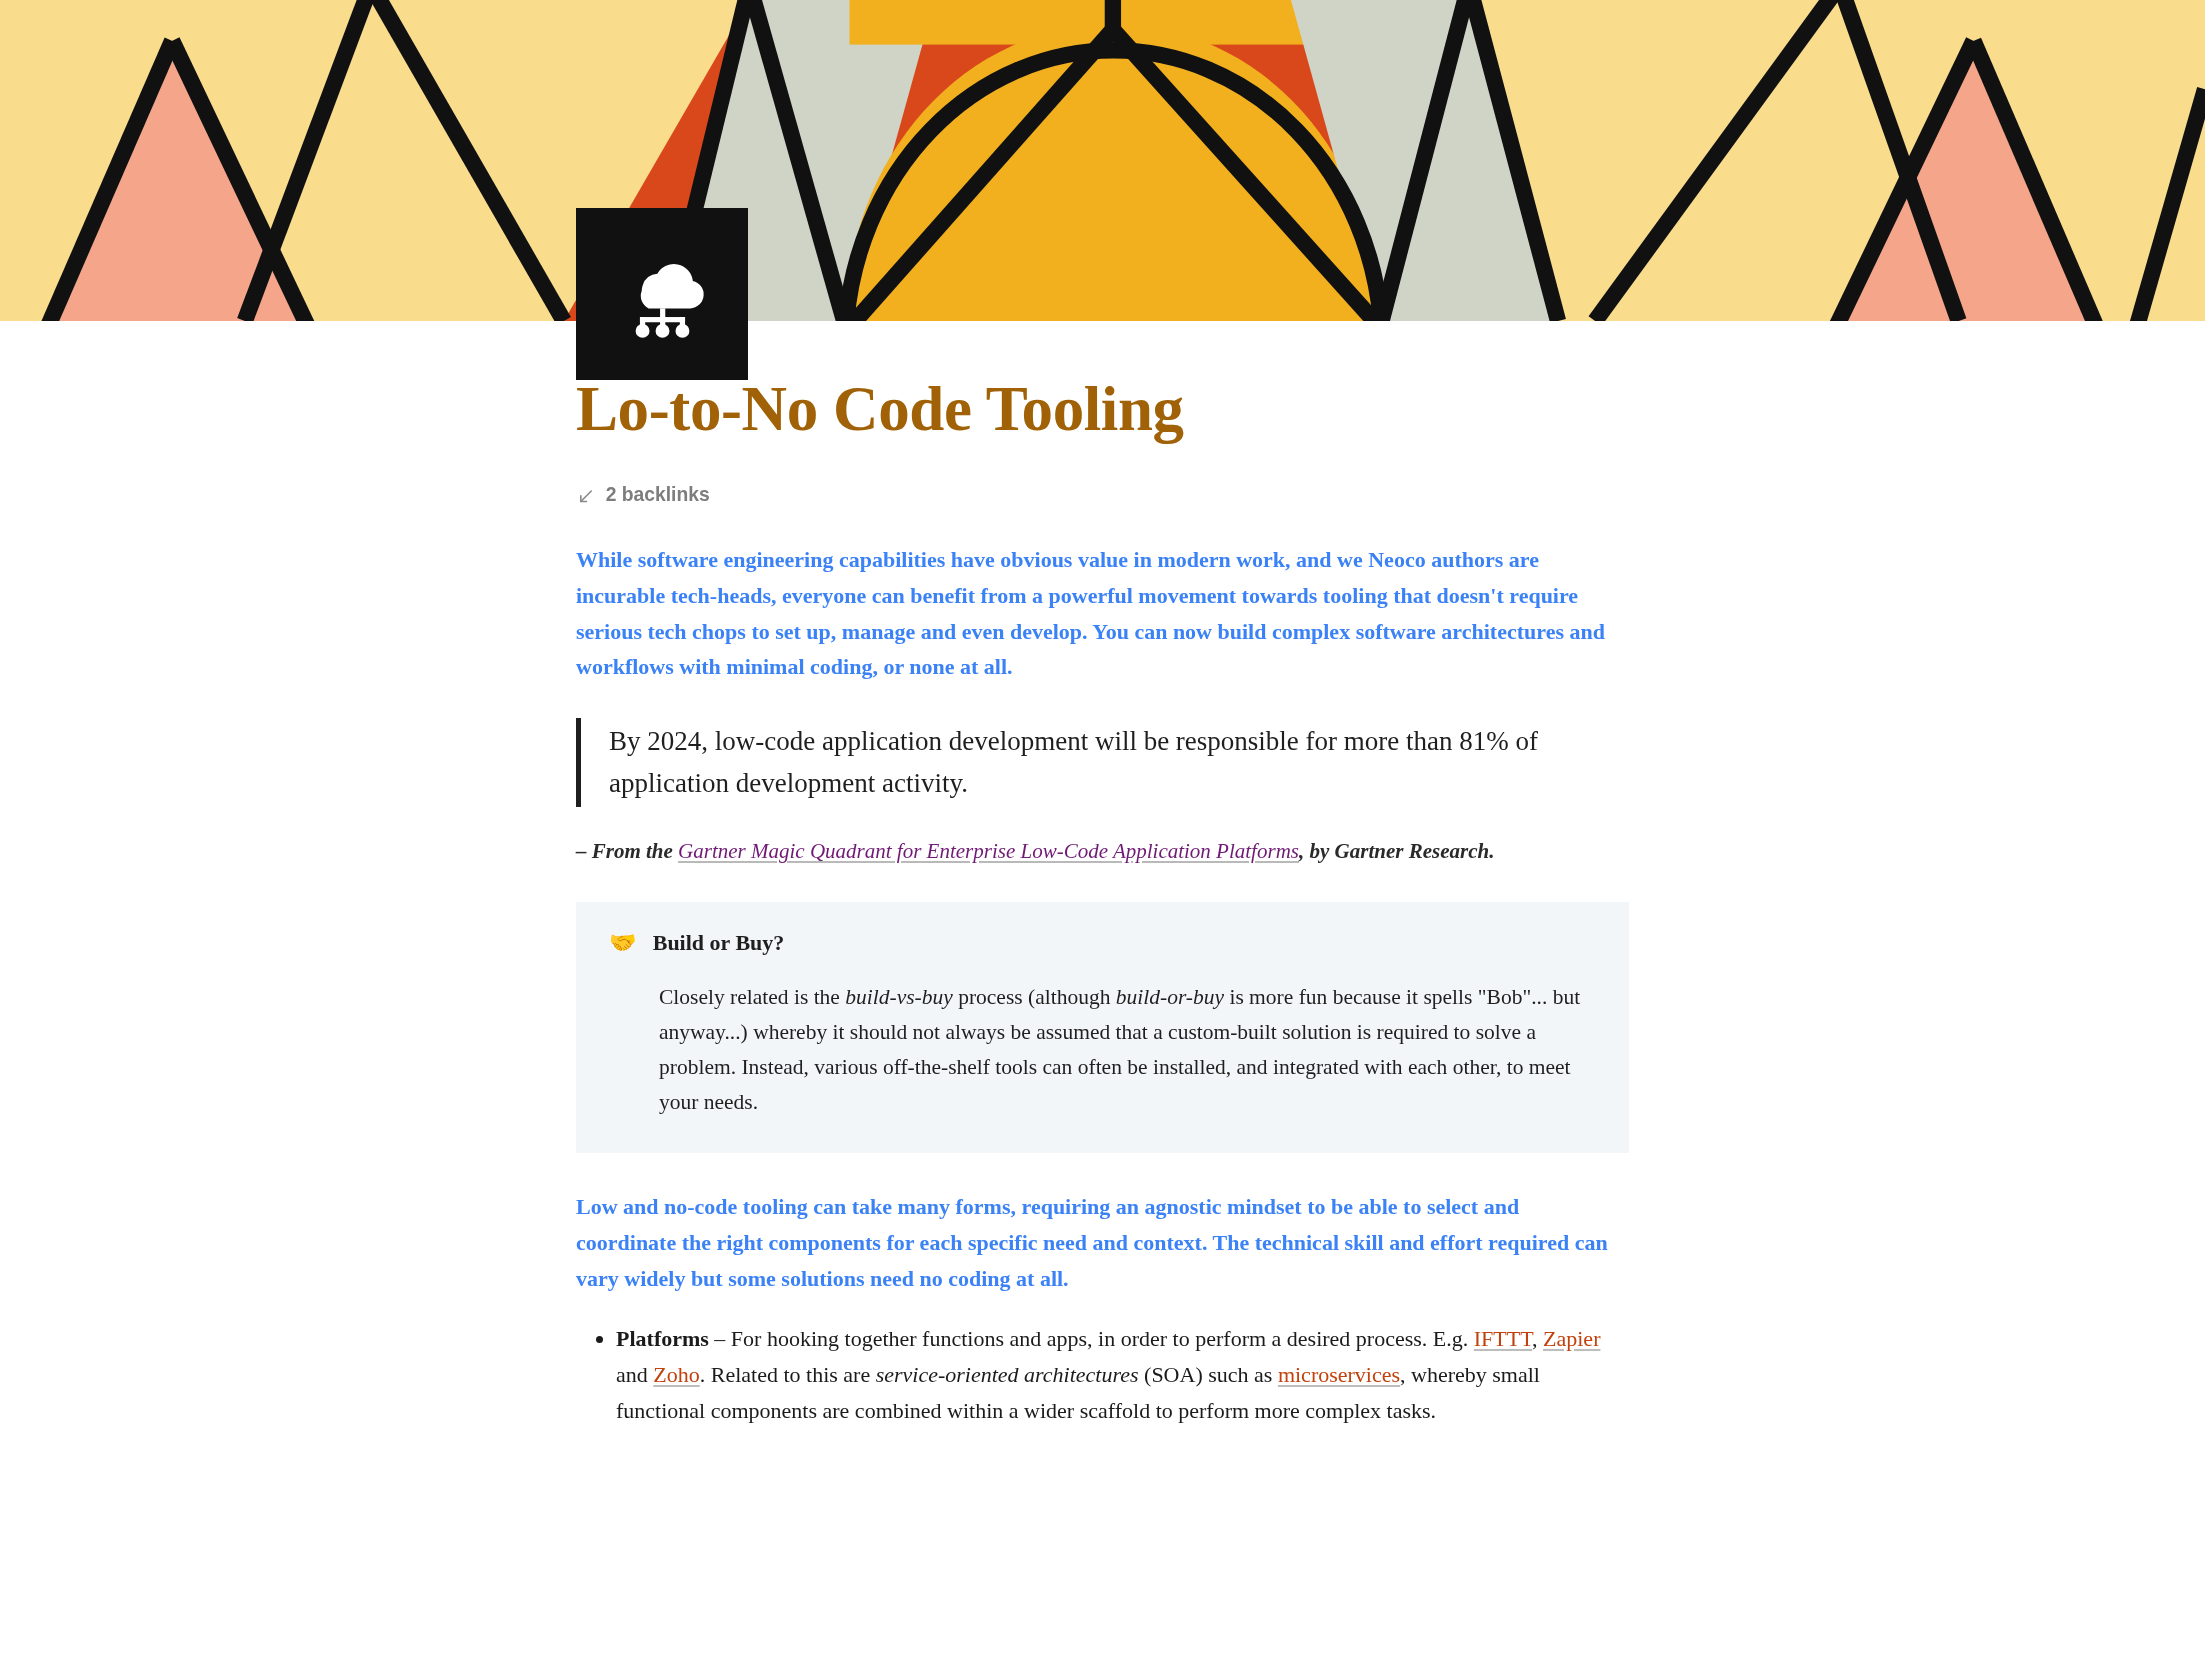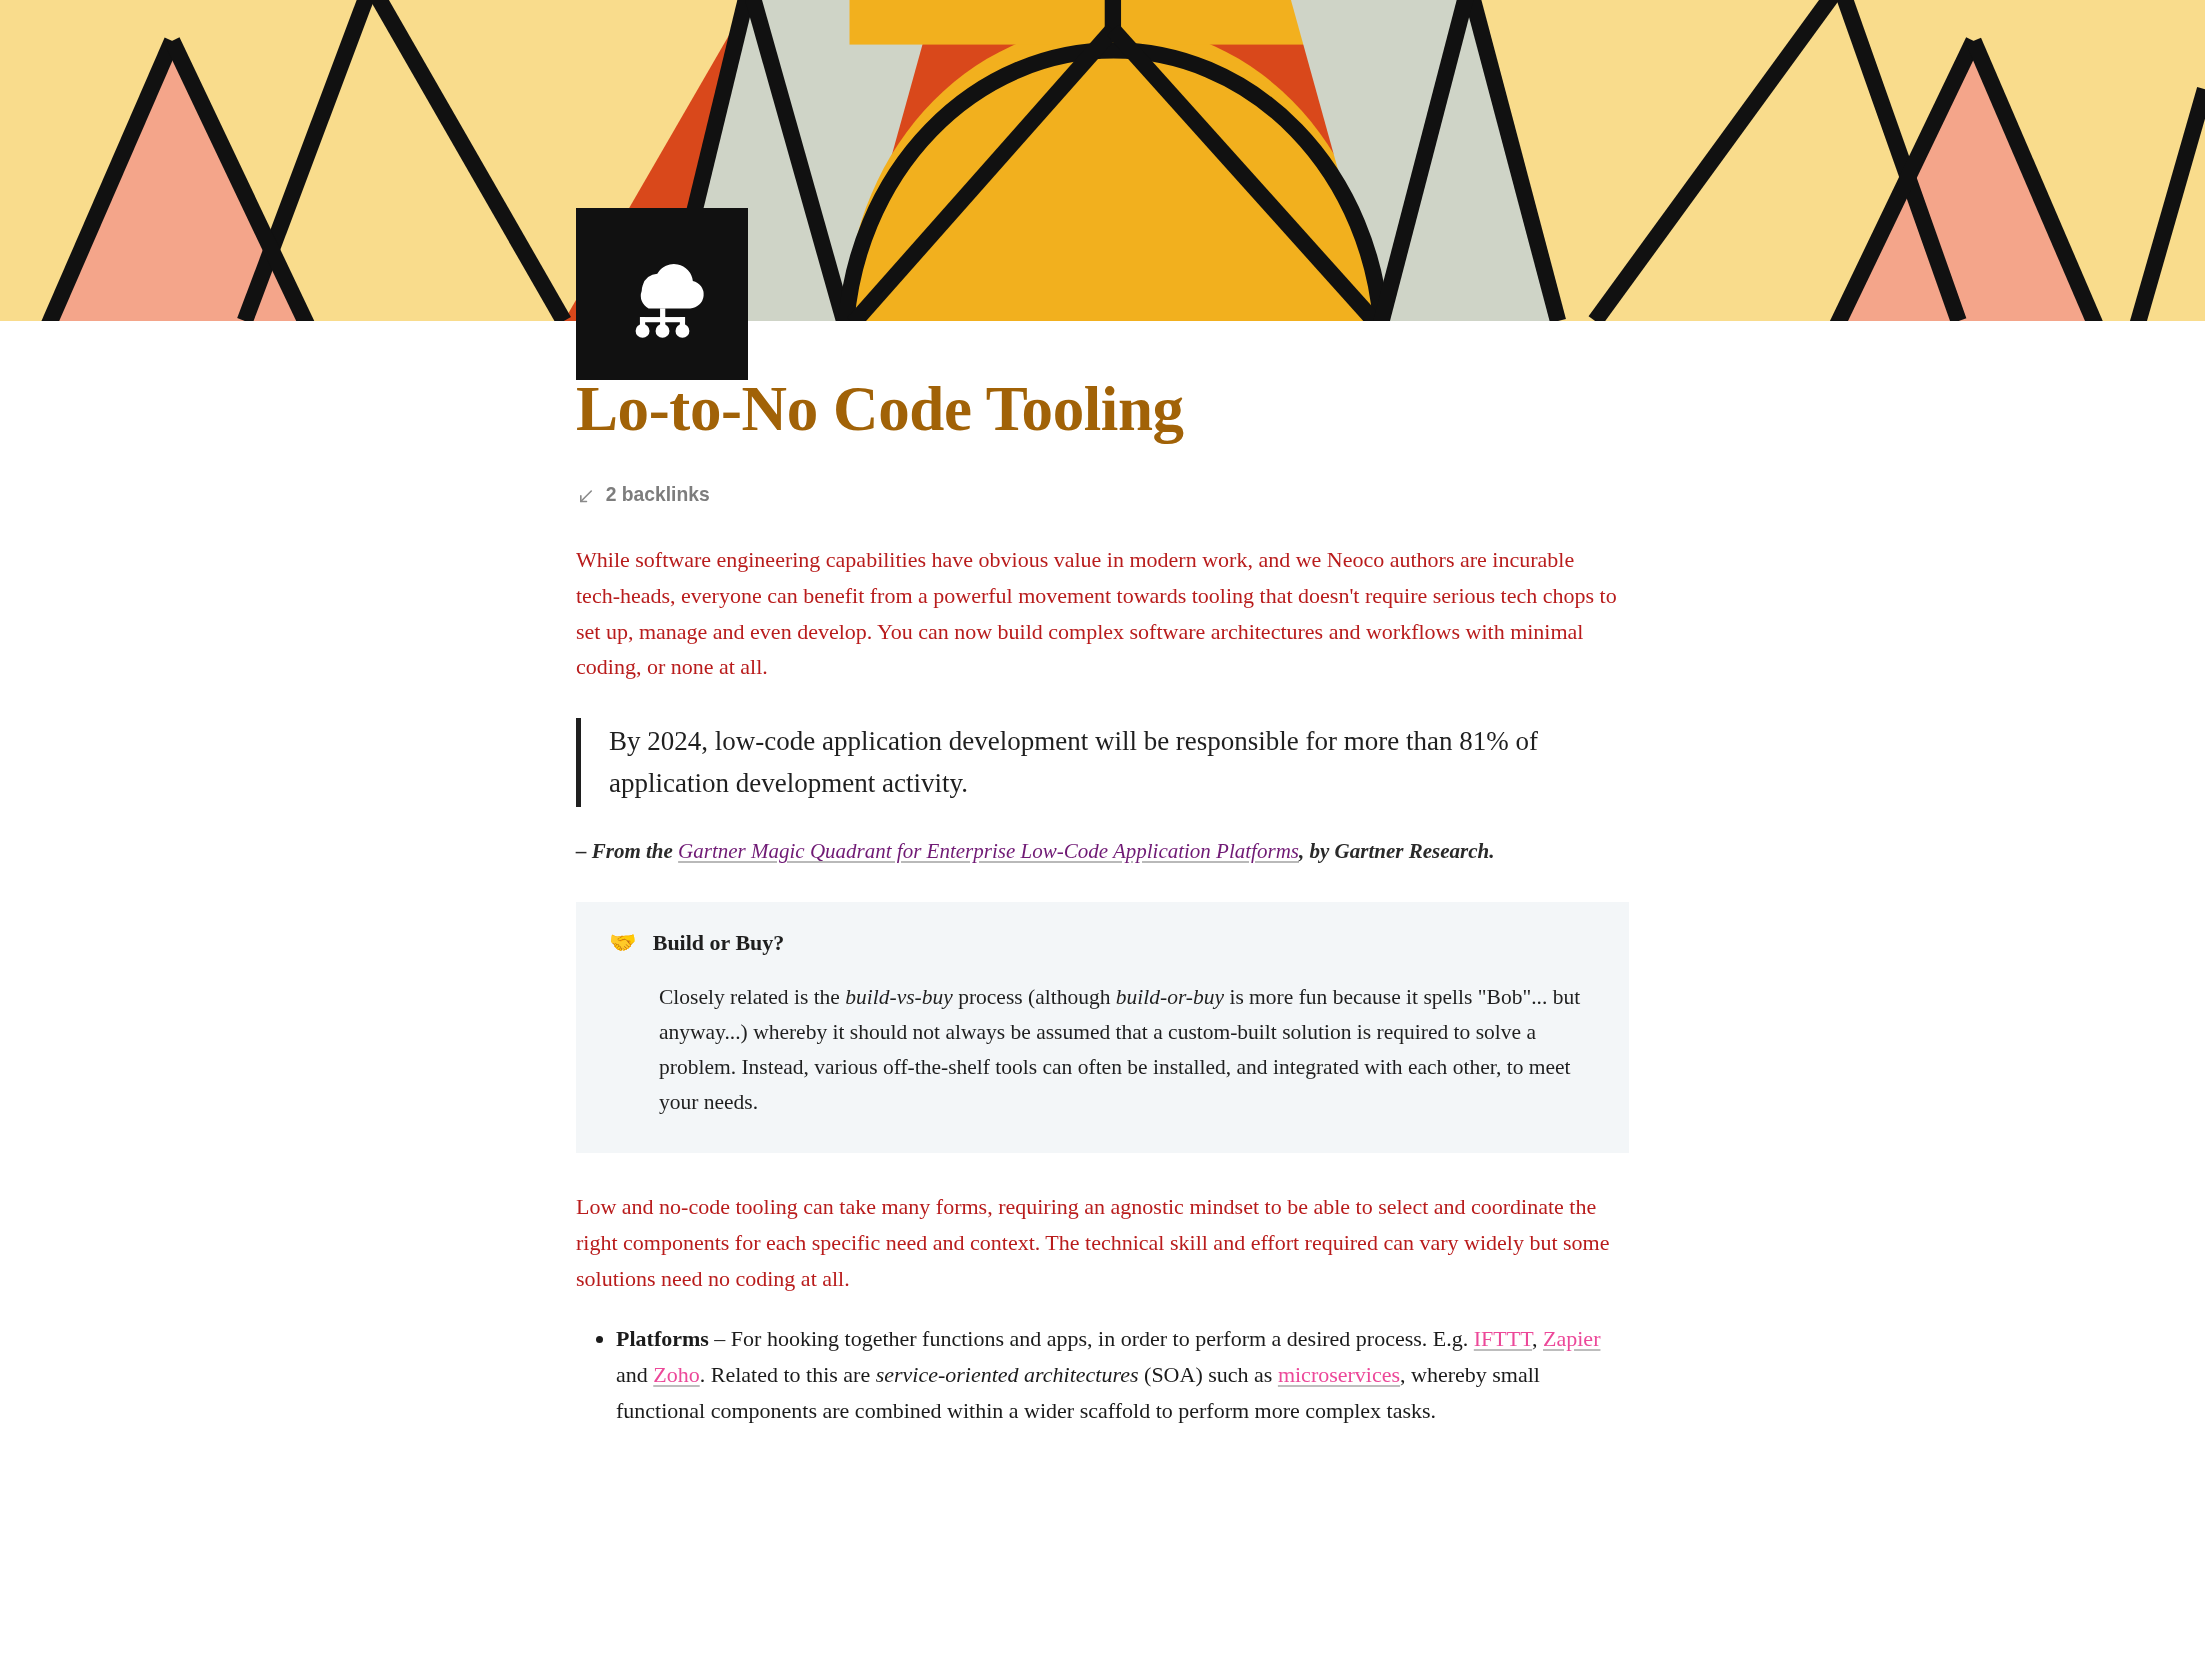--- a/index.html
+++ b/index.html
@@ -76,21 +76,22 @@
     width: 19.3px;
     height: 19.3px;
     color: #8a8a8a;
   }
   .backlinks svg { width: 19.3px; height: 19.3px; display: block; }
 
   p.para {
     font-size: 22px;
     line-height: 1.62;
     margin: 36px 6px 0 0;
-    color: #b91c1c;
+    color: #3b82f6;
+    font-weight: bold;
   }
 
   blockquote.quote {
     margin: 33px 0 0 0;
     padding: 3px 0 3px 28px;
     border-left: 5.2px solid #1f1f1f;
     font-size: 27px;
     line-height: 1.55;
     color: #1f1f1f;
   }
@@ -134,21 +135,21 @@
   ul.bullets {
     margin: 25px 0 0 0;
     padding-left: 40px;
     font-size: 22px;
     line-height: 1.62;
   }
   ul.bullets li { margin-top: 9px; }
   ul.bullets li::marker { font-size: 22px; }
 
   a.inline-link {
-    color: #ec4899;
+    color: #c2410c;
     text-decoration: underline;
     text-decoration-color: #bdbdbd;
     text-underline-offset: 3px;
   }
   em { font-style: italic; }
   strong { font-weight: 700; }
 </style>
 </head>
 <body>
 

